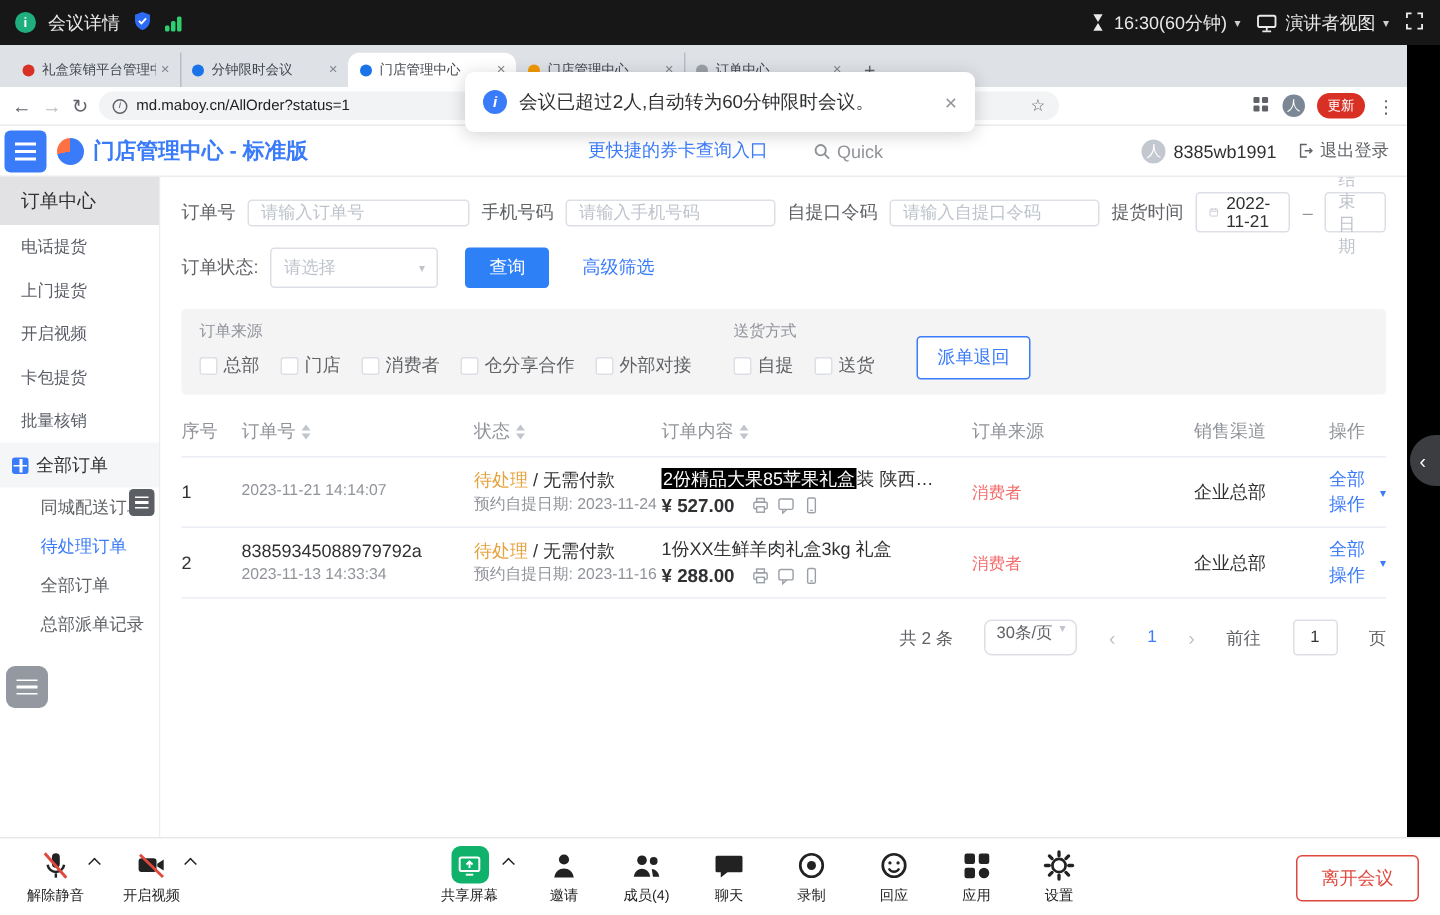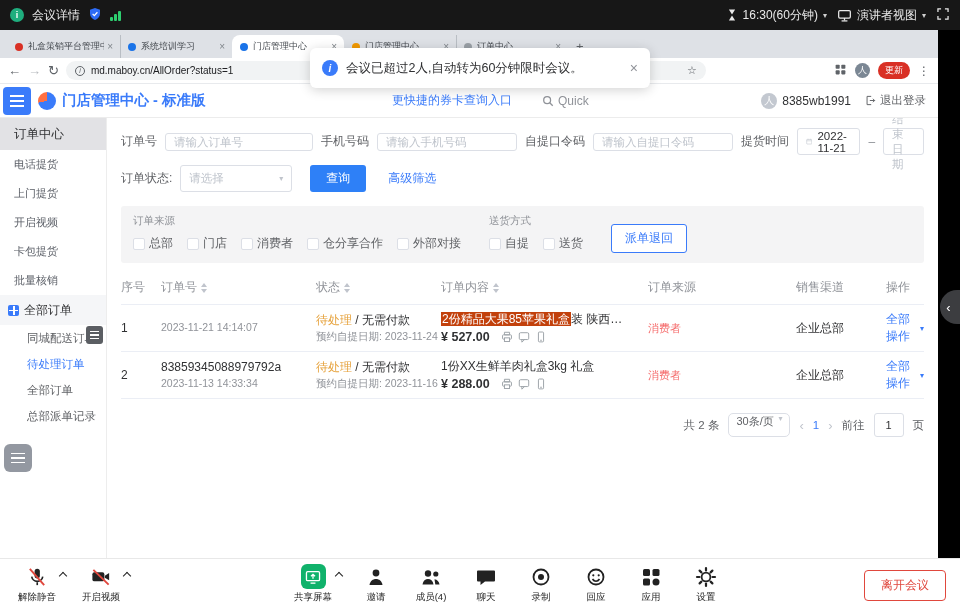--- a/index.html
+++ b/index.html
@@ -122,28 +122,28 @@
   .th{display:flex;align-items:center;gap:4px;}
   .sorter{display:inline-flex;flex-direction:column;gap:2px;}
   .sort-up{width:0;height:0;border-left:3.5px solid transparent;border-right:3.5px solid transparent;
     border-bottom:4px solid #c0c4cc;}
   .sort-down{width:0;height:0;border-left:3.5px solid transparent;border-right:3.5px solid transparent;
     border-top:4px solid #c0c4cc;}
   .trow{height:47px;border-bottom:1px solid #ebeef5;font-size:12px;color:#303133;}
   .cell-2l{line-height:1.5;}
   .muted{color:#909399;font-size:10.5px;}
   .st-orange{color:#e6a23c;}
-  .hl{background:#c2410c;color:#fff;padding:0 1px;}
+  .hl{background:#000000;color:#fff;padding:0 1px;}
   .price{font-weight:bold;font-size:12.5px;}
   .picons{display:inline-flex;gap:5px;margin-left:8px;vertical-align:-2px;}
   .picons svg{display:block;}
   .src-red{color:#f56c6c;font-size:11px;}
   .action-link{color:#3a7bfa;display:flex;align-items:center;gap:3px;}
 
-  .pager{display:flex;justify-content:flex-end;align-items:center;gap:9px;margin-top:14px;
+  .pager{display:flex;justify-content:flex-end;align-items:center;gap:21px;margin-top:14px;
     font-size:11.5px;color:#606266;}
   .perpage{width:62px;height:24px;border:1px solid #dcdfe6;border-radius:5px;display:flex;
     align-items:flex-start;padding:0 7px;font-size:11px;color:#606266;}
   .perpage .caret-down{margin-left:auto;color:#c0c4cc;}
   .pg-arrow{color:#c0c4cc;font-size:13px;}
   .pg-num{color:#3a7bfa;}
   .goto-in{width:30px;height:24px;border:1px solid #dcdfe6;border-radius:3px;text-align:center;
     font-size:11px;color:#303133;font-family:inherit;outline:none;}
 
   .edge-chevron{position:absolute;right:0;top:260px;width:20px;height:34px;background:#3c3d40;
@@ -224,21 +224,21 @@
     <div class="browser">
 
       <div class="tabstrip">
         <div class="tab">
           <span class="fav t1"></span>
           <span class="tab-label">礼盒策销平台管理中心</span>
           <span class="tab-close">×</span>
         </div>
         <div class="tab">
           <span class="fav t2"></span>
-          <span class="tab-label">系统培训学习</span>
+          <span class="tab-label">分钟限时会议</span>
           <span class="tab-close">×</span>
         </div>
         <div class="tab active">
           <span class="fav t3"></span>
           <span class="tab-label">门店管理中心</span>
           <span class="tab-close">×</span>
         </div>
         <div class="tab">
           <span class="fav t4"></span>
           <span class="tab-label">门店管理中心</span>

